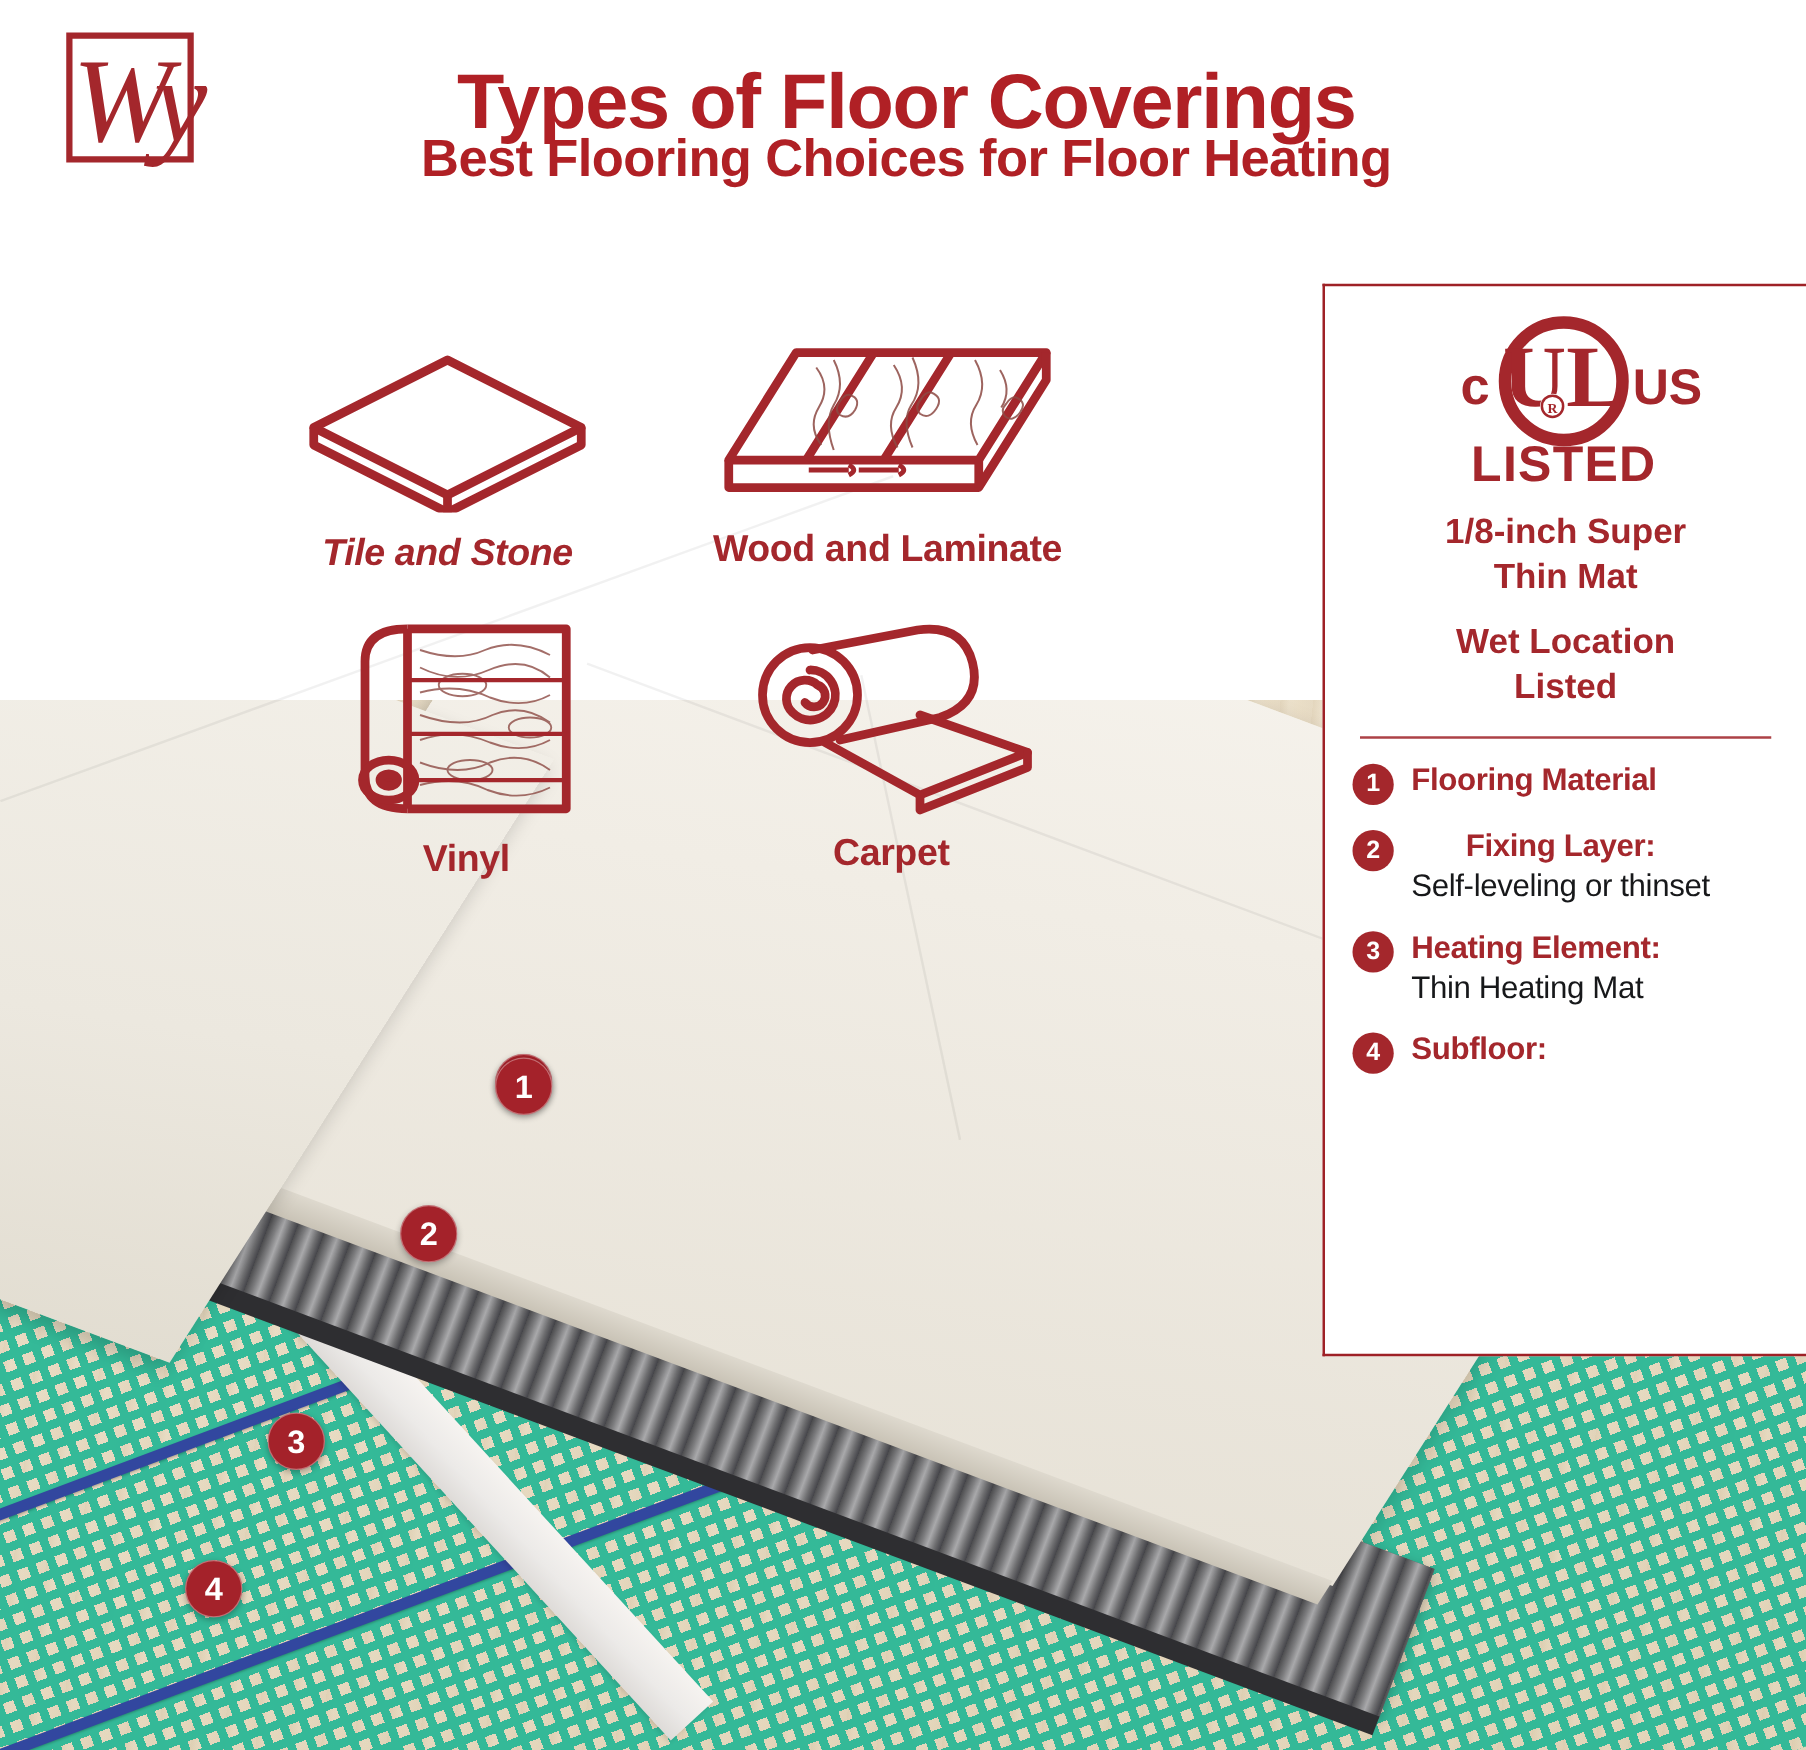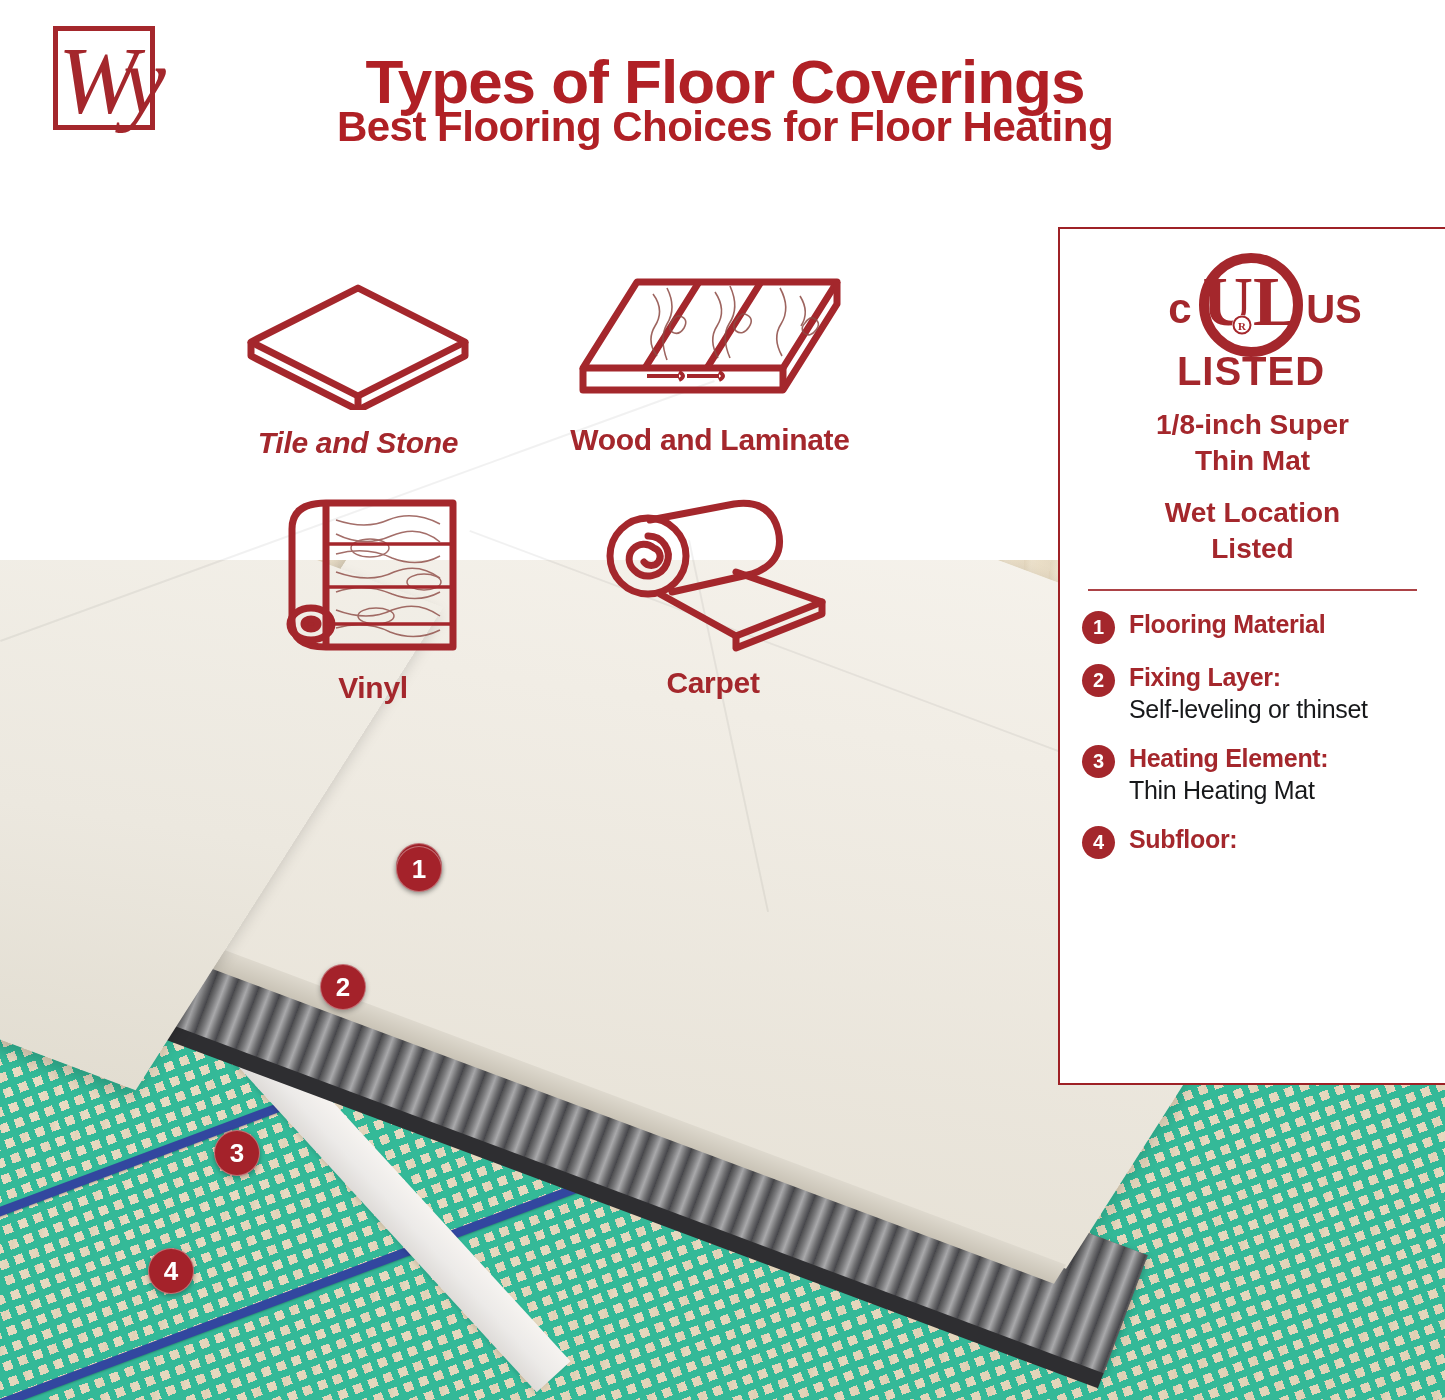--- a/index.html
+++ b/index.html
@@ -140,21 +140,21 @@
   .leg-item{display:flex;align-items:flex-start;margin-bottom:18px;}
   .badge{
     flex:0 0 auto;width:33px;height:33px;border-radius:50%;
     background:#a4272c;color:#fff;font-size:20px;font-weight:700;
     display:flex;align-items:center;justify-content:center;
     font-family:"Liberation Sans",sans-serif;margin-top:2px;
   }
   .leg-text{margin-left:14px;}
   .leg-head{
     color:#a4272c;font-size:25px;font-weight:700;line-height:31px;
-    font-family:"Liberation Sans",sans-serif;letter-spacing:-.3px;
+    font-family:"Liberation Sans",sans-serif;letter-spacing:-.3px;text-align:center;
   }
   .leg-sub{
     color:#17181a;font-size:25px;font-weight:400;line-height:32px;
     font-family:"Liberation Sans",sans-serif;letter-spacing:-.3px;
   }
 
   
   .callout{
     position:absolute;border-radius:50%;
     background:#a4222a;color:#fff;font-weight:700;

